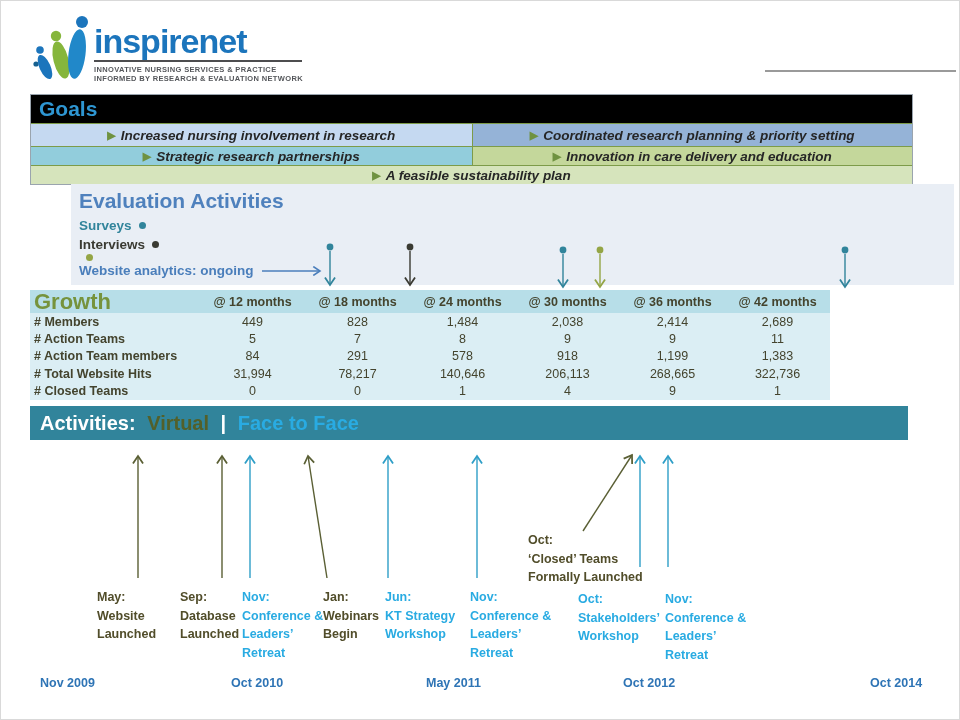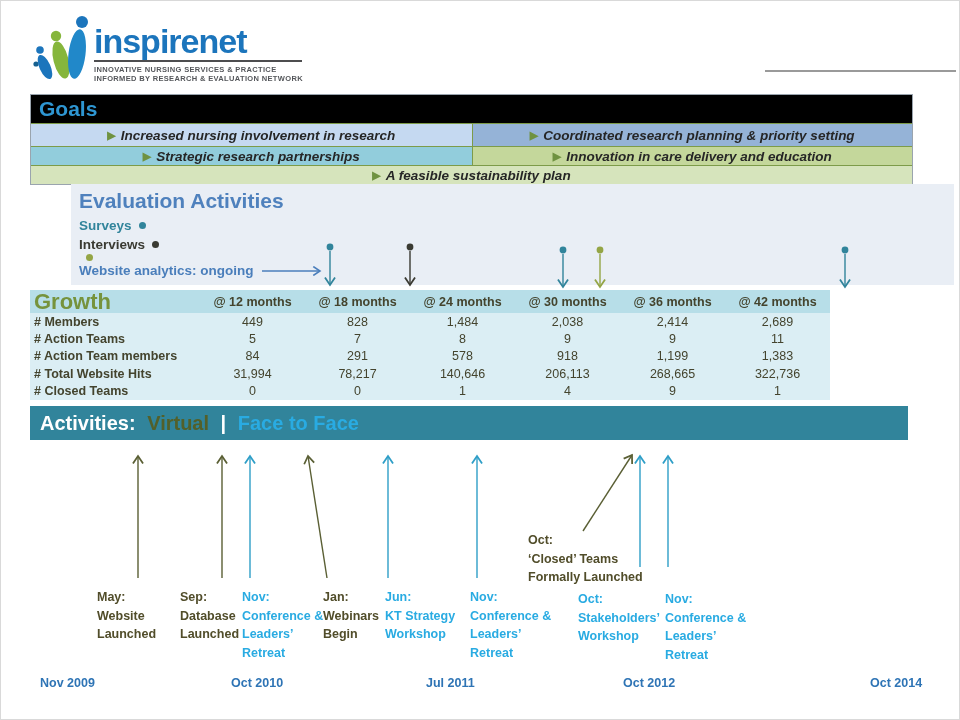--- a/index.html
+++ b/index.html
@@ -283,17 +283,17 @@
   <div class="event ev-face" style="left:578px;top:590px;">Oct:
 Stakeholders’
 Workshop</div>
   <div class="event ev-face" style="left:665px;top:590px;">Nov:
 Conference &amp;
 Leaders’
 Retreat</div>
 
   <div class="date" style="left:40px;">Nov 2009</div>
   <div class="date" style="left:231px;">Oct 2010</div>
-  <div class="date" style="left:426px;">Jul 2011</div>
+  <div class="date" style="left:426px;">May 2011</div>
   <div class="date" style="left:623px;">Oct 2012</div>
   <div class="date" style="left:870px;">Oct 2014</div>
 
 </div>
 
 </body></html>

